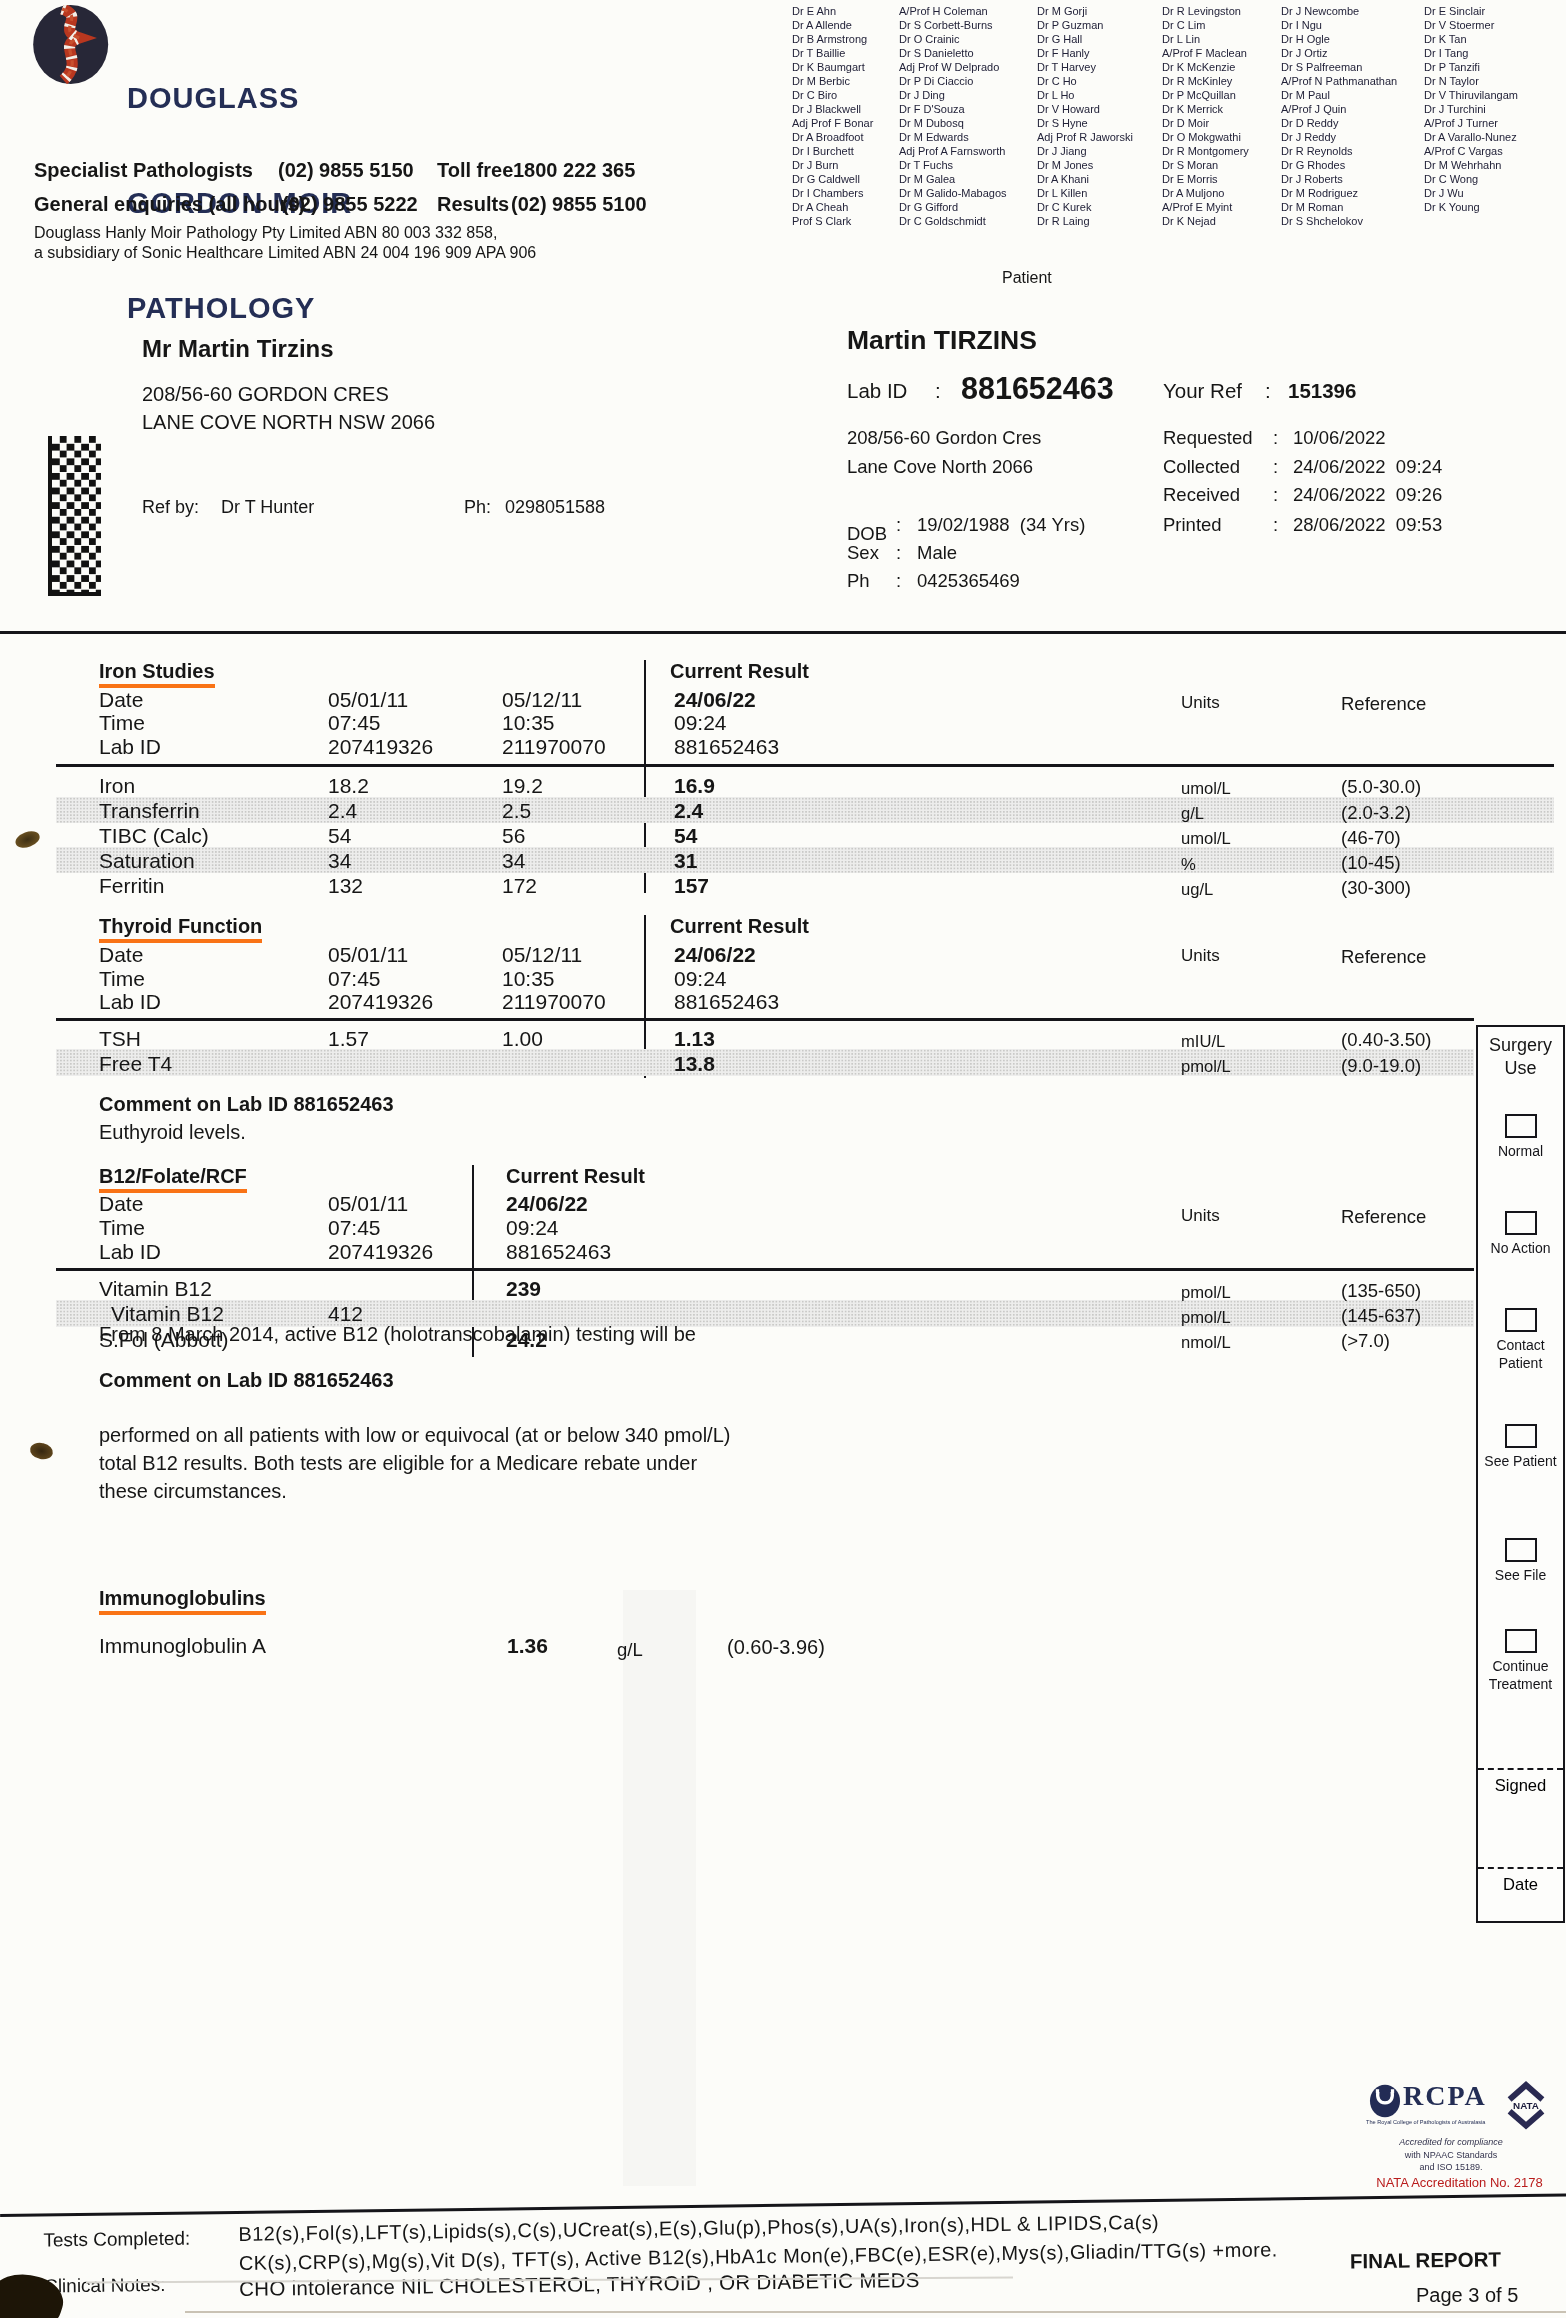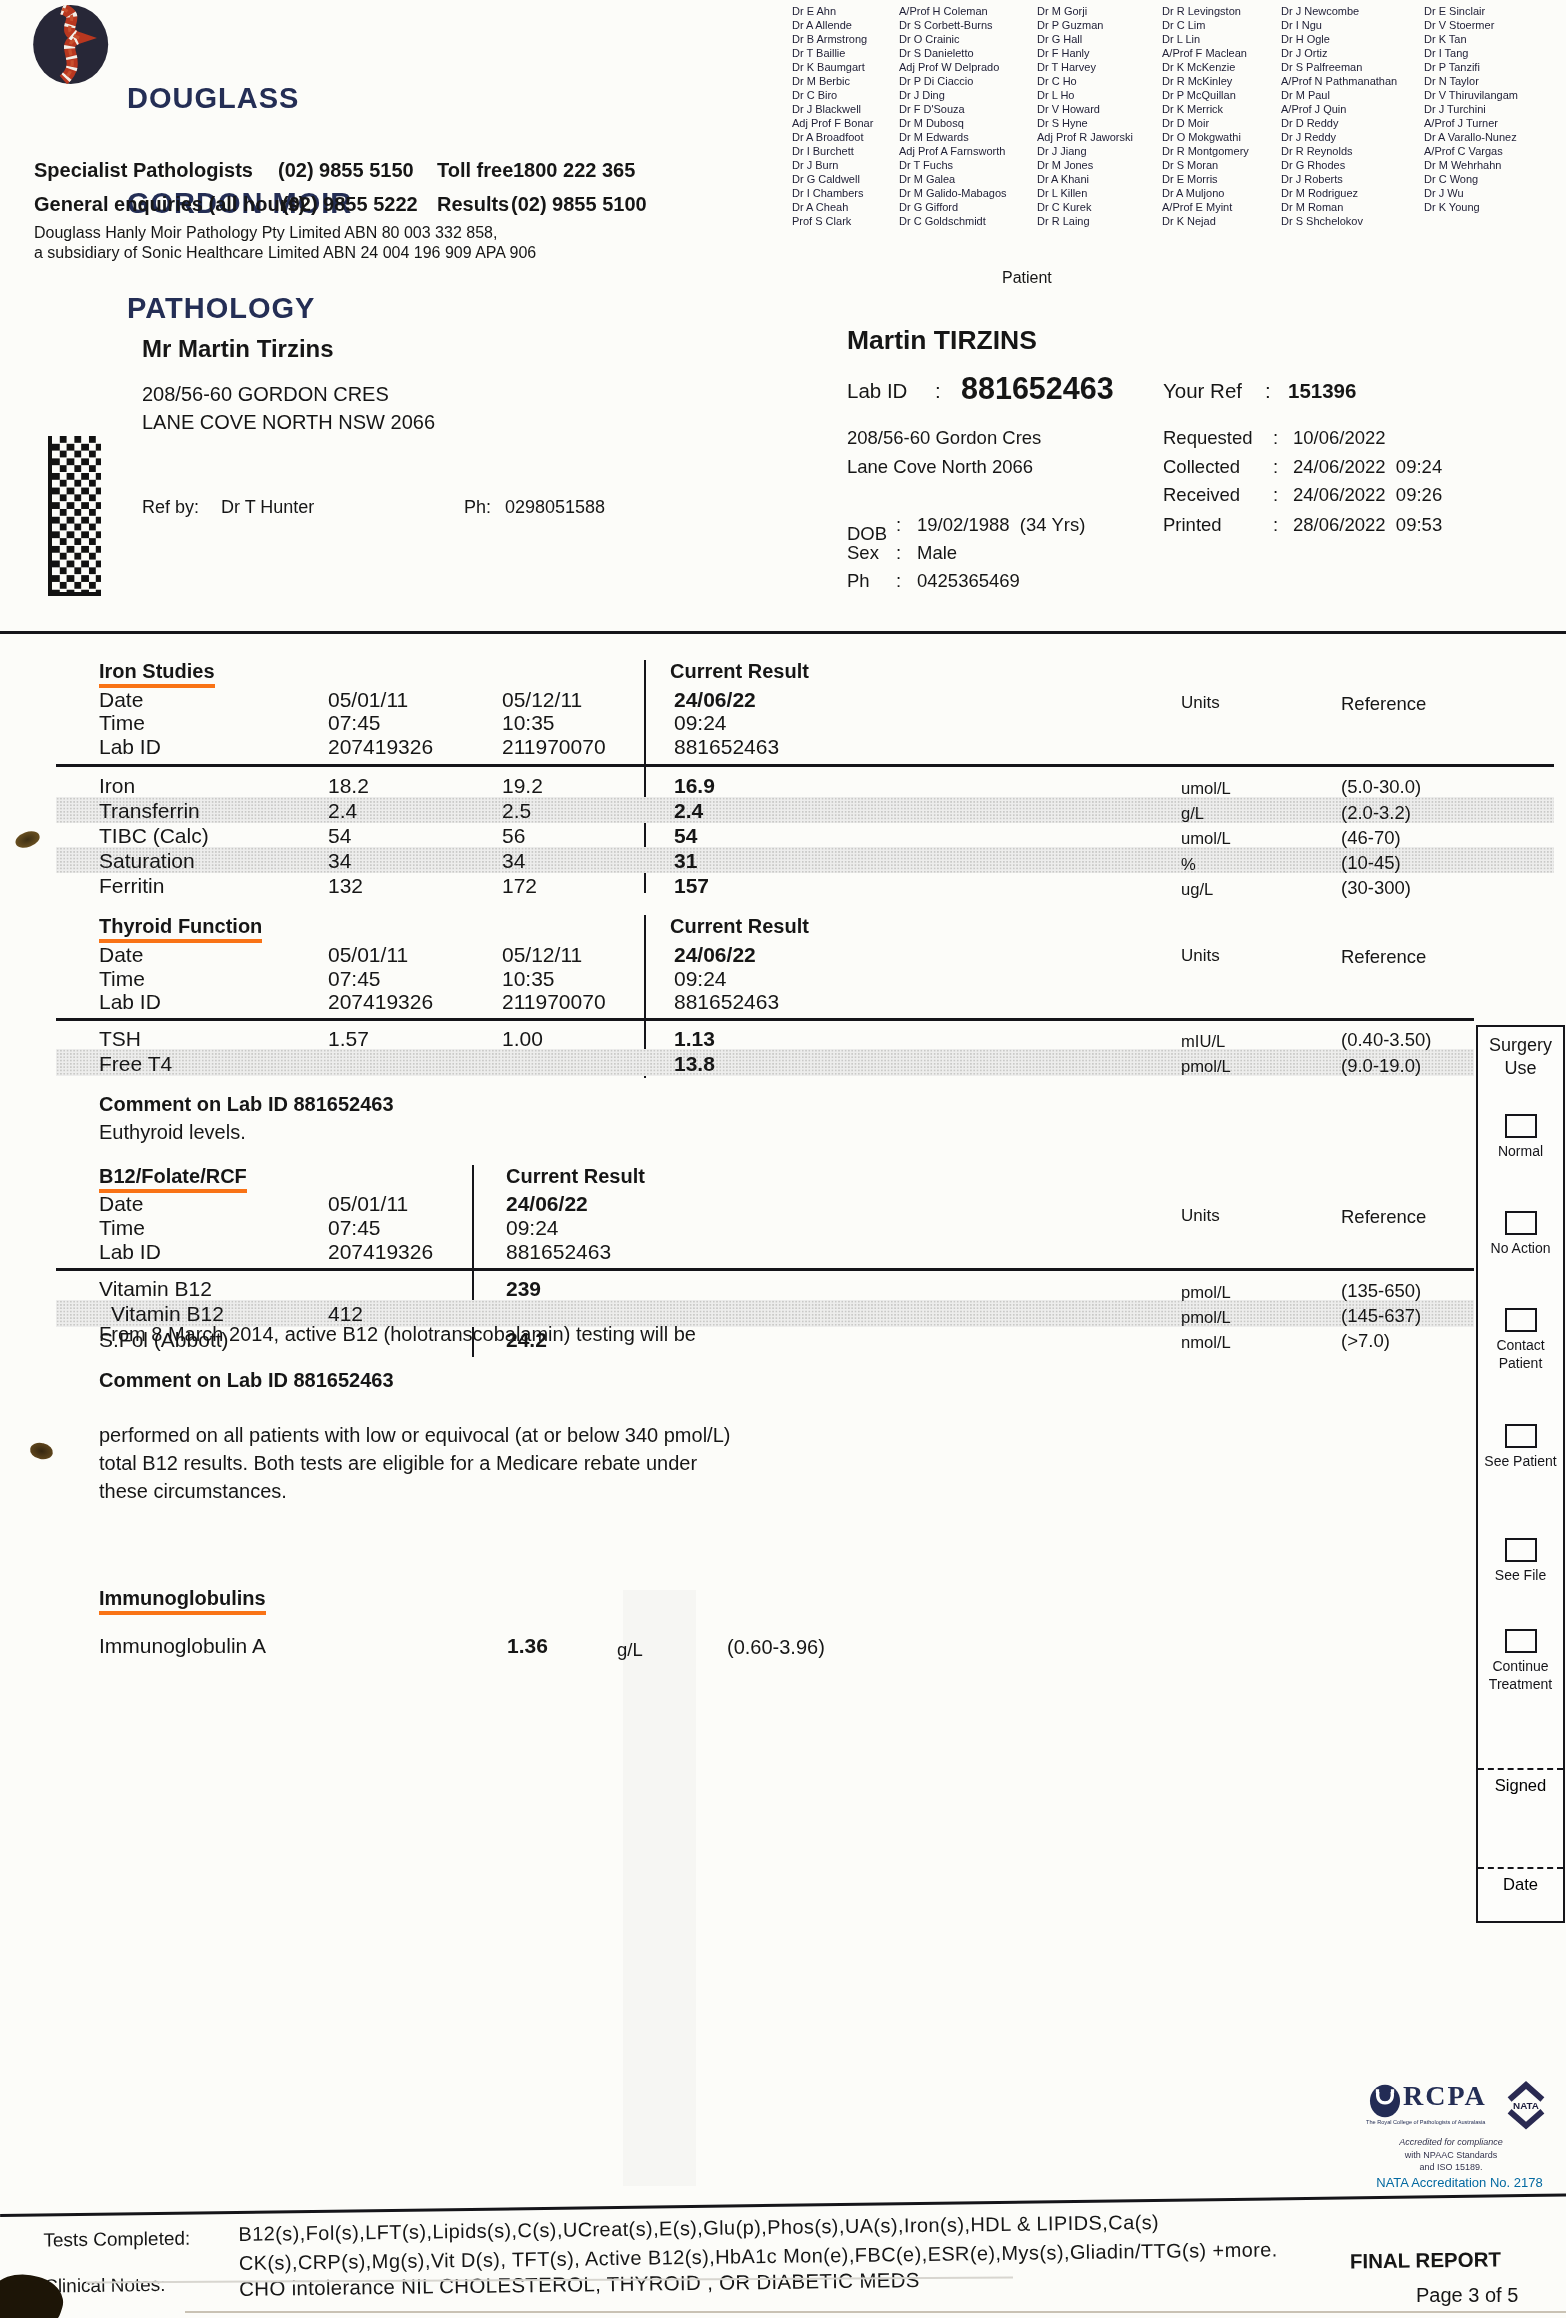--- a/index.html
+++ b/index.html
@@ -418,21 +418,21 @@
   <span class="abs nav b" style="left:1403px;top:2080px;font-size:28px;font-family:'Liberation Serif','DejaVu Serif',serif;letter-spacing:2px;">RCPA</span>
   <span class="abs nav" style="left:1366px;top:2119px;font-size:5.6px;">The Royal College of Pathologists of Australasia</span>
   <svg class="abs" style="left:1505px;top:2080px;" width="42" height="52" viewBox="0 0 64 78">
     <polyline points="7,29 32,7 57,29" stroke="#2a2a52" stroke-width="9" fill="none"></polyline>
     <polyline points="7,47 32,69 57,47" stroke="#2a2a52" stroke-width="9" fill="none"></polyline>
     <text x="32" y="44" text-anchor="middle" font-size="15" font-weight="bold" fill="#1c1c3c" font-family="Liberation Sans, sans-serif">NATA</text>
   </svg>
   <div class="accred" style="left:1378px;top:2137px;width:146px;font-size:9px;font-style:italic;">Accredited for compliance</div>
   <div class="accred" style="left:1378px;top:2150px;width:146px;font-size:9px;">with NPAAC Standards</div>
   <div class="accred" style="left:1378px;top:2162px;width:146px;font-size:9px;">and ISO 15189.</div>
-  <div class="accred" style="left:1357px;top:2175px;width:205px;font-size:13px;color:#0369a1;">NATA Accreditation No. 2178</div>
+  <div class="accred" style="left:1357px;top:2175px;width:205px;font-size:13px;color:#b91c1c;">NATA Accreditation No. 2178</div>
 
   <div class="footer-wrap">
     <div class="hl" style="left:0;top:0;width:1567px;height:3.3px;"></div>
     <span class="abs t29" style="left:43px;top:16px;">Tests Completed:</span>
     <span class="abs t30" style="left:238px;top:12px;letter-spacing:0.4px;">B12(s),Fol(s),LFT(s),Lipids(s),C(s),UCreat(s),E(s),Glu(p),Phos(s),UA(s),Iron(s),HDL &amp; LIPIDS,Ca(s)</span>
     <span class="abs t30" style="left:238px;top:41px;letter-spacing:0.4px;">CK(s),CRP(s),Mg(s),Vit D(s), TFT(s), Active B12(s),HbA1c Mon(e),FBC(e),ESR(e),Mys(s),Gliadin/TTG(s) +more.</span>
     <span class="abs t29" style="left:43px;top:62px;">Clinical Notes:</span>
     <span class="abs t31" style="left:238px;top:66px;letter-spacing:0.3px;">CHO intolerance NIL CHOLESTEROL, THYROID , OR DIABETIC MEDS</span>
     <span class="abs t31 b" style="left:1349px;top:53px;">FINAL REPORT</span>
   </div>

